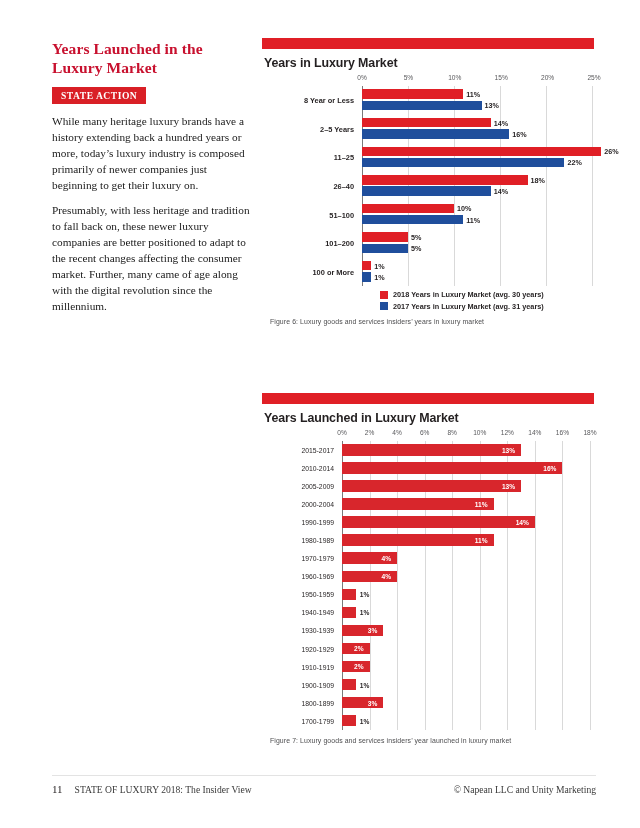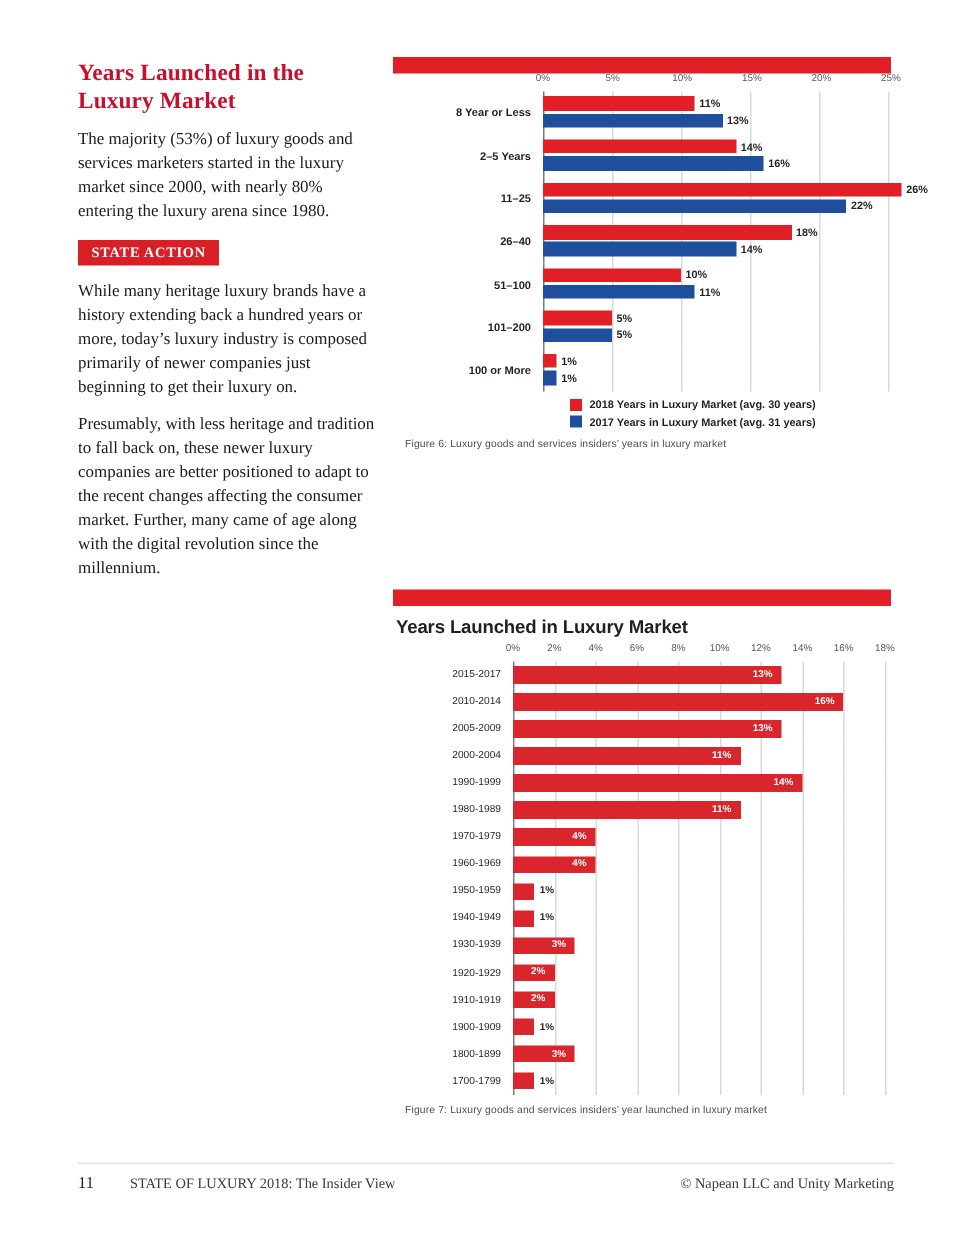--- a/index.html
+++ b/index.html
@@ -102,41 +102,41 @@
   }
   .c2-val.inside{color:#ffffff;}
   .c2-val.outside{color:#231f20;}
 
   
   .footer{
     position:absolute;left:52px;right:44px;bottom:33px;
     display:flex;justify-content:space-between;align-items:baseline;
     font-family:"Liberation Serif",serif;font-size:9.6px;color:#3a3a3a;
   }
-  .footer-left{display:flex;align-items:flex-end;gap:24px;}
+  .footer-left{display:flex;align-items:flex-end;gap:12px;}
   .page-num{font-size:11px;color:#231f20;}
   .footer-rule{
     position:absolute;left:52px;right:44px;bottom:52px;height:1px;background:#e3e3e3;
   }
 </style>
 </head>
 <body>
 
 <div class="page">
 
   <div class="left-col">
     <h1 class="headline">Years Launched in the Luxury Market</h1>
-    <p class="body-p">The majority (53%) of luxury goods and services marketers started in the luxury market since 2000, with nearly 80% entering the luxury arena since 1980.</p>
     <div class="take-action">STATE ACTION</div>
     <p class="body-p">While many heritage luxury brands have a history extending back a hundred years or more, today’s luxury industry is composed primarily of newer companies just beginning to get their luxury on.</p>
     <p class="body-p">Presumably, with less heritage and tradition to fall back on, these newer luxury companies are better positioned to adapt to the recent changes affecting the consumer market. Further, many came of age along with the digital revolution since the millennium.</p>
   </div>
 
   <div class="panel" id="panel1" style="top:38px;">
     <div class="panel-rule"></div>
+    <div class="panel-title">Years in Luxury Market</div>
     <div class="chart-area">
       <div style="position:relative;padding-left:100px;">
         <div class="axis" id="c1-axis">
             <span style="left: 0%;">0%</span>
             <span style="left: 20%;">5%</span>
             <span style="left: 40%;">10%</span>
             <span style="left: 60%;">15%</span>
             <span style="left: 80%;">20%</span>
             <span style="left: 100%;">25%</span>
           </div>

